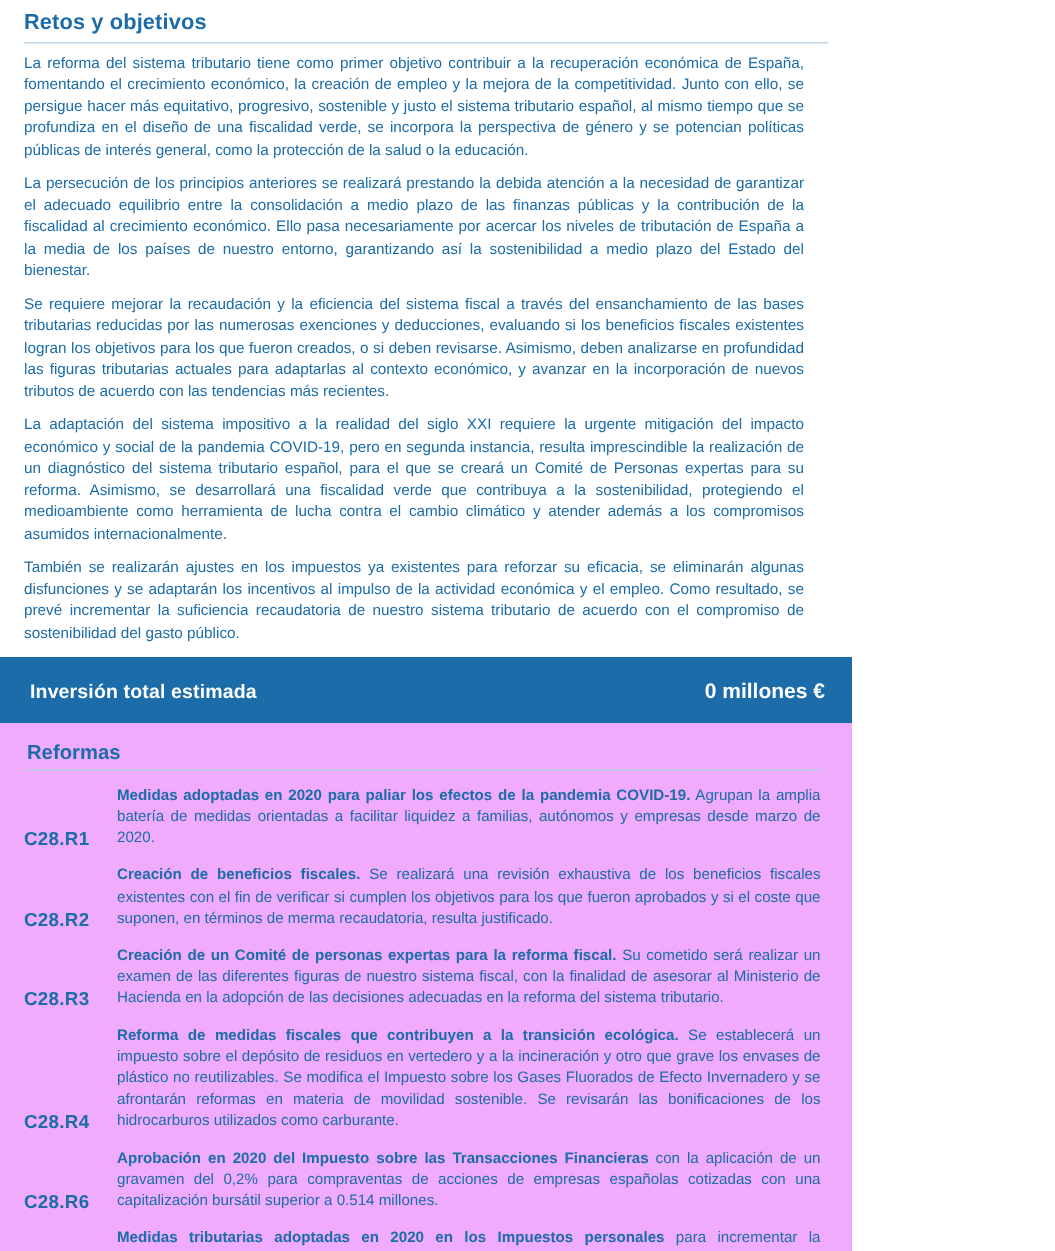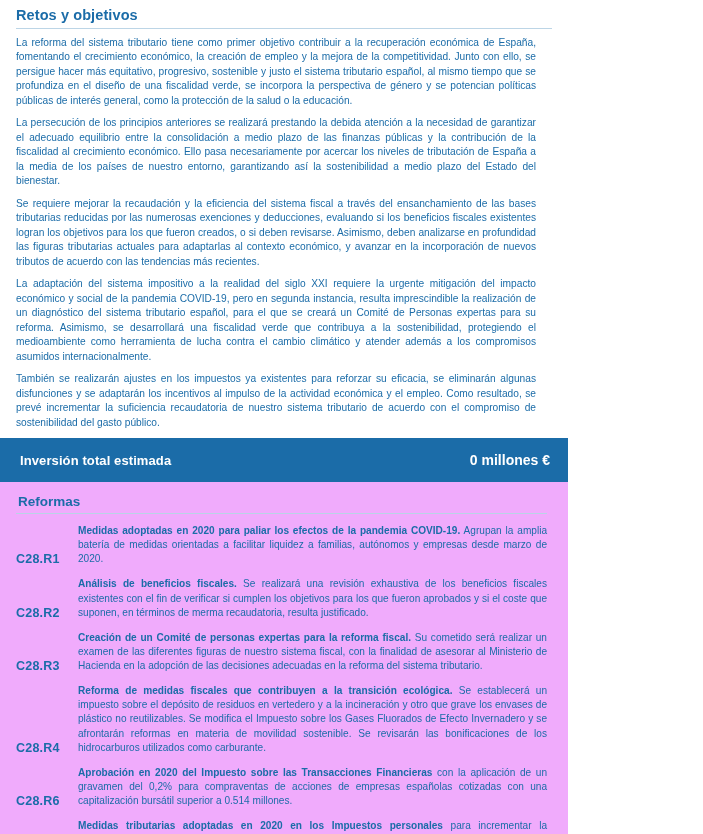--- a/index.html
+++ b/index.html
@@ -134,21 +134,21 @@
     <h3 class="reforms-heading">Reformas</h3>
     <div class="reforms-rule"></div>
 
     <div class="reform-row">
       <div class="reform-code">C28.R1</div>
       <div class="reform-text"><span class="lead">Medidas adoptadas en 2020 para paliar los efectos de la pandemia COVID-19.</span><span> Agrupan la amplia batería de medidas orientadas a facilitar liquidez a familias, autónomos y empresas desde marzo de 2020.</span></div>
     </div>
 
     <div class="reform-row">
       <div class="reform-code">C28.R2</div>
-      <div class="reform-text"><span class="lead">Análisis de beneficios fiscales.</span><span> Se realizará una revisión exhaustiva de los beneficios fiscales existentes con el fin de verificar si cumplen los objetivos para los que fueron aprobados y si el coste que suponen, en términos de merma recaudatoria, resulta justificado.</span></div>
+      <div class="reform-text"><span class="lead">Creación de beneficios fiscales.</span><span> Se realizará una revisión exhaustiva de los beneficios fiscales existentes con el fin de verificar si cumplen los objetivos para los que fueron aprobados y si el coste que suponen, en términos de merma recaudatoria, resulta justificado.</span></div>
     </div>
 
     <div class="reform-row">
       <div class="reform-code">C28.R3</div>
       <div class="reform-text"><span class="lead">Creación de un Comité de personas expertas para la reforma fiscal.</span><span> Su cometido será realizar un examen de las diferentes figuras de nuestro sistema fiscal, con la finalidad de asesorar al Ministerio de Hacienda en la adopción de las decisiones adecuadas en la reforma del sistema tributario.</span></div>
     </div>
 
     <div class="reform-row">
       <div class="reform-code">C28.R4</div>
       <div class="reform-text"><span class="lead">Reforma de medidas fiscales que contribuyen a la transición ecológica.</span><span> Se establecerá un impuesto sobre el depósito de residuos en vertedero y a la incineración y otro que grave los envases de plástico no reutilizables. Se modifica el Impuesto sobre los Gases Fluorados de Efecto Invernadero y se afrontarán reformas en materia de movilidad sostenible. Se revisarán las bonificaciones de los hidrocarburos utilizados como carburante.</span></div>

